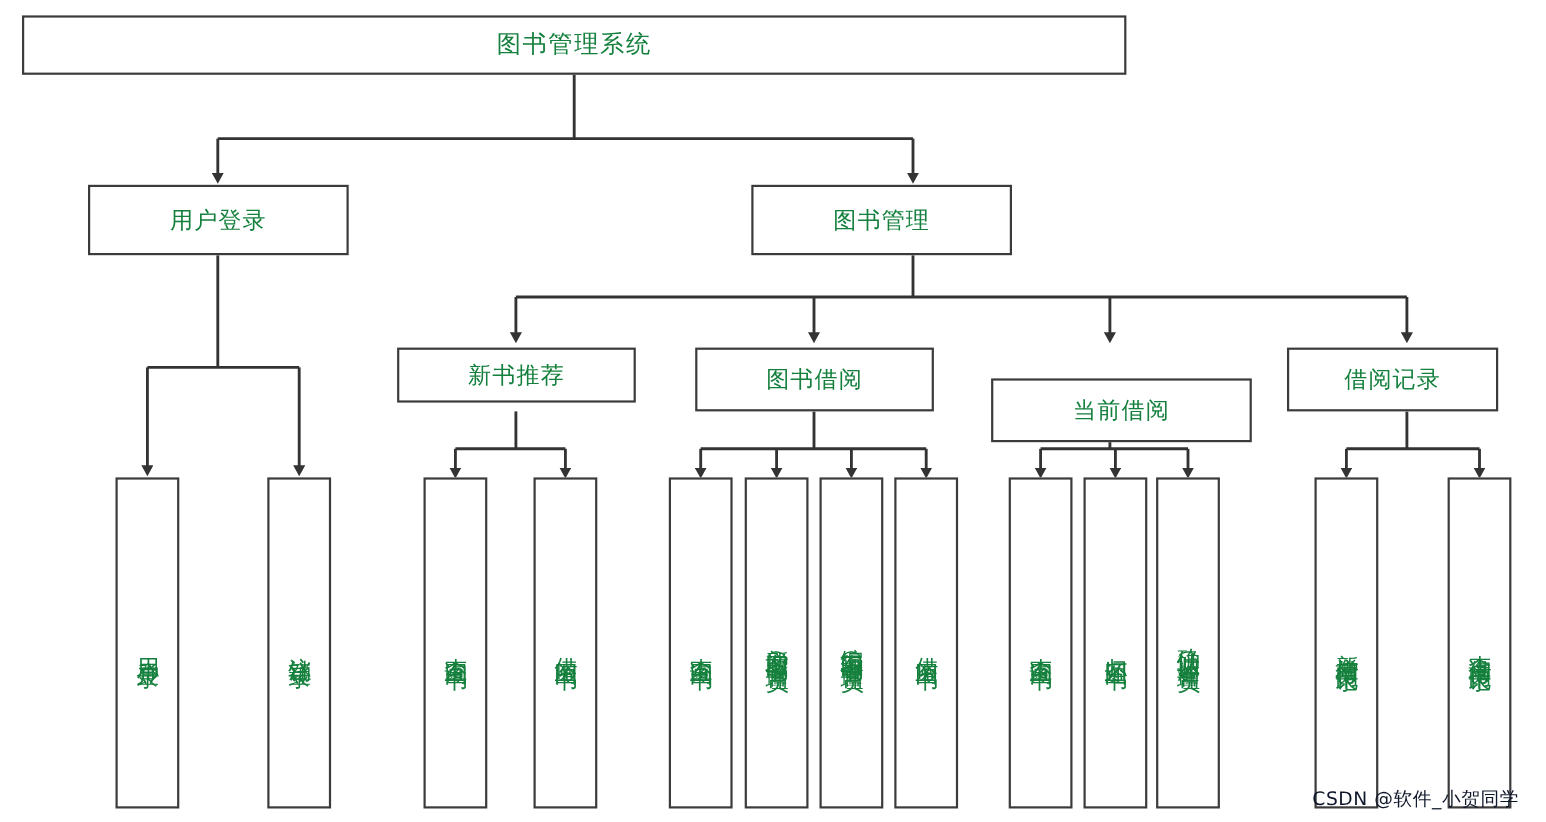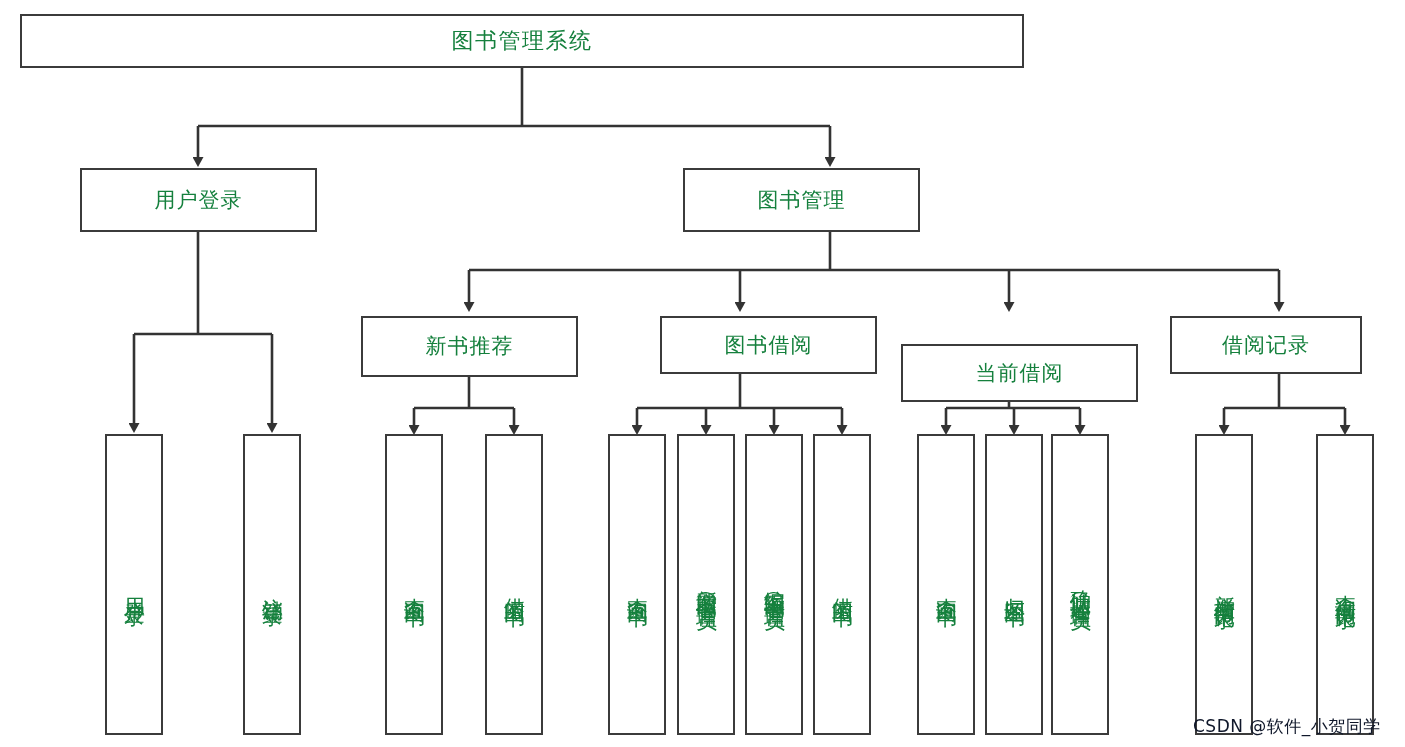--- a/index.html
+++ b/index.html
@@ -133,24 +133,24 @@
     <span class="label">图书管理系统</span>
   </div>
 
   <div class="node horiz" style="left:80px; top:168px; width:237px; height:64px;">
     <span class="label">用户登录</span>
   </div>
   <div class="node horiz" style="left:683px; top:168px; width:237px; height:64px;">
     <span class="label">图书管理</span>
   </div>
 
-  <div class="node horiz" style="left:361px; top:316px; width:217px; height:61px;">
+  <div class="node horiz" style="left:361px; top:316px; width:217px; height:50px;">
     <span class="label">新书推荐</span>
   </div>
-  <div class="node horiz" style="left:632px; top:316px; width:217px; height:58px;margin-left:28px;">
+  <div class="node horiz" style="left:632px; top:316px; width:217px; height:58px;">
     <span class="label">图书借阅</span>
   </div>
   <div class="node horiz" style="left:901px; top:316px; width:237px; height:58px;margin-top:28px;">
     <span class="label">当前借阅</span>
   </div>
   <div class="node horiz" style="left:1170px; top:316px; width:192px; height:58px;">
     <span class="label">借阅记录</span>
   </div>
 
   <div class="node vert" style="left:105px; top:434px; width:58px; height:301px;">

